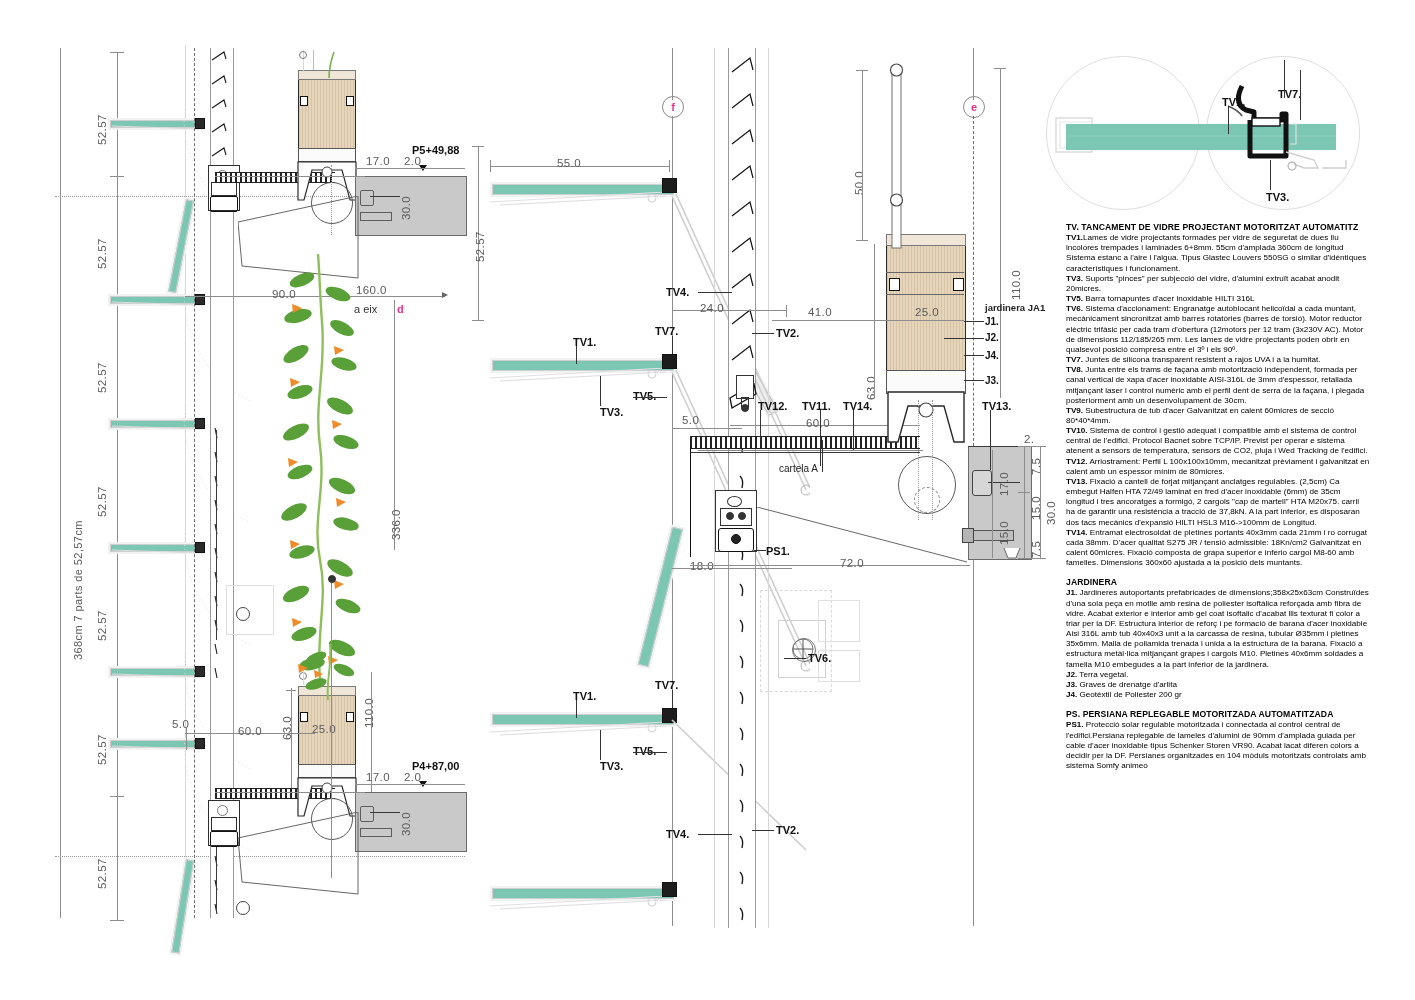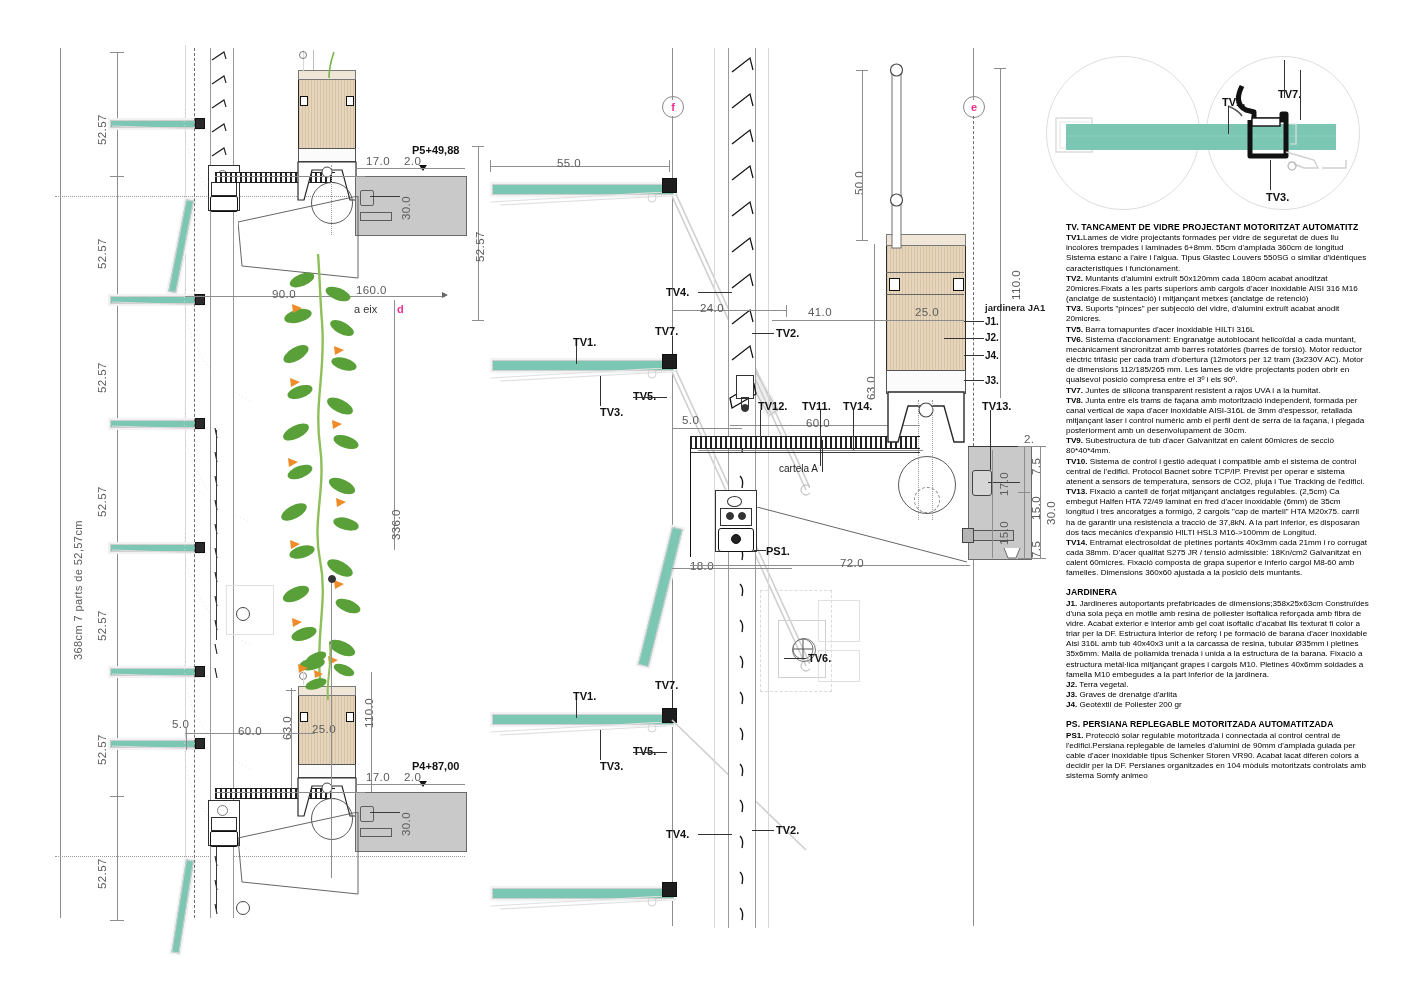--- a/index.html
+++ b/index.html
@@ -659,28 +659,28 @@
     <div class="leaderv" style="left:1284px;top:60px;height:38px;"></div>
     <div class="leaderv" style="left:1300px;top:70px;height:50px;"></div>
     <div class="lbl" style="left:1266px;top:191px;">TV3.</div>
     <div class="leaderv" style="left:1270px;top:160px;height:30px;"></div>
   </div>
 
   <div class="specs">
     <h4>TV. TANCAMENT DE VIDRE PROJECTANT MOTORITZAT AUTOMATITZ</h4>
     <div id="spec-list-tv">
         <p><b>TV1.</b><span>Lames de vidre projectants formades per vidre de seguretat de dues llu incolores trempades i laminades 6+8mm. 55cm d'amplada 360cm de longitud Sistema estanc a l'aire i l'aigua. Tipus Glastec Louvers 550SG o similar d'idèntiques característiques i funcionament.</span></p>
-        <p><b>TV2.</b><span> Muntants d'alumini extruït 50x120mm cada 180cm acabat anoditzat 20micres.Fixats a les parts superiors amb cargols d'acer inoxidable AISI 316 M16 (anclatge de sustentació) i mitjançant metxes (anclatge de retenció)</span></p>
         <p><b>TV3.</b><span> Suports "pinces" per subjecció del vidre, d'alumini extruït acabat anodit 20micres.</span></p>
         <p><b>TV5.</b><span> Barra tornapuntes d'acer inoxidable HILTI 316L</span></p>
         <p><b>TV6.</b><span> Sistema d'accionament: Engranatge autoblocant helicoïdal a cada muntant, mecànicament sincronitzat amb barres rotatòries (barres de torsió). Motor reductor elèctric trifàsic per cada tram d'obertura (12motors per 12 tram (3x230V AC). Motor de dimensions 112/185/265 mm. Les lames de vidre projectants poden obrir en qualsevol posició compresa entre el 3º i els 90º.</span></p>
         <p><b>TV7.</b><span> Juntes de silicona transparent resistent a rajos UVA i a la humitat.</span></p>
         <p><b>TV8.</b><span> Junta entre els trams de façana amb motorització independent, formada per canal vertical de xapa d'acer inoxidable AISI-316L de 3mm d'espessor, retallada mitjançant laser i control numèric amb el perfil dent de serra de la façana, i plegada posteriorment amb un desenvolupament de 30cm.</span></p>
         <p><b>TV9.</b><span> Subestructura de  tub d'acer Galvanitzat en calent 60micres de secció 80*40*4mm.</span></p>
-        <p><b>TV10.</b><span> Sistema de control i gestió adequat i compatible amb el sistema de control central de l'edifici. Protocol Bacnet sobre TCP/IP. Previst per operar e sistema atenent a sensors de temperatura, sensors de CO2, pluja  i Tue Tracking de l'edifici.</span></p>
+        <p><b>TV10.</b><span> Sistema de control i gestió adequat i compatible amb el sistema de control central de l'edifici. Protocol Bacnet sobre TCP/IP. Previst per operar e sistema atenent a sensors de temperatura, sensors de CO2, pluja  i Wed Tracking de l'edifici.</span></p>
+        <p><b>TV12.</b><span> Arriostrament:  Perfil L 100x100x10mm, mecanitzat prèviament i galvanitzat en calent amb un espessor mínim de 80micres.</span></p>
         <p><b>TV13.</b><span> Fixació a cantell de forjat mitjançant anclatges regulables. (2,5cm) Ca embegut Halfen HTA 72/49 laminat en fred d'acer inoxidable (6mm) de 35cm longitud i tres ancoratges a formigó, 2 cargols "cap de martell" HTA M20x75. carril ha de garantir una resistència a tracció de 37,8kN. A la part inferior, es disposaran dos tacs mecànics d'expansió HILTI HSL3 M16-&gt;100mm de Longitud.</span></p>
         <p><b>TV14.</b><span> Entramat electrosoldat  de pletines portants  40x3mm cada 21mm i ro corrugat cada 38mm. D'acer qualitat S275 JR / tensió admissible: 18Kn/cm2 Galvanitzat en calent 60micres. Fixació composta de grapa superior  e inferio cargol M8-60 amb famelles. Dimensions 360x60 ajustada a la posició dels muntants.</span></p>
       </div>
     <div class="gap"></div>
     <h4>JARDINERA</h4>
     <div id="spec-list-jardinera">
         <p><b>J1.</b><span> Jardineres autoportants prefabricades de dimensions;358x25x63cm Construïdes d'una sola peça en motlle amb resina de poliester isoftàlica reforçada amb fibra de vidre. Acabat exterior e interior amb gel coat isoftalic d'acabat llis texturat fi color a triar per la DF. Estructura interior de reforç i pe formació de barana d'acer inoxidable Aisi 316L amb tub 40x40x3 unit a la carcassa de resina, tubular Ø35mm i pletines 35x6mm. Malla de poliamida trenada i unida a la estructura de la barana. Fixació a estructura metàl·lica mitjançant grapes i cargols M10. Pletines 40x6mm soldades a famella M10 embegudes a la part inferior de la jardinera.</span></p>
         <p><b>J2.</b><span> Terra vegetal.</span></p>
         <p><b>J3.</b><span> Graves de drenatge d'arlita</span></p>
         <p><b>J4.</b><span> Geotèxtil de Poliester 200 gr</span></p>

